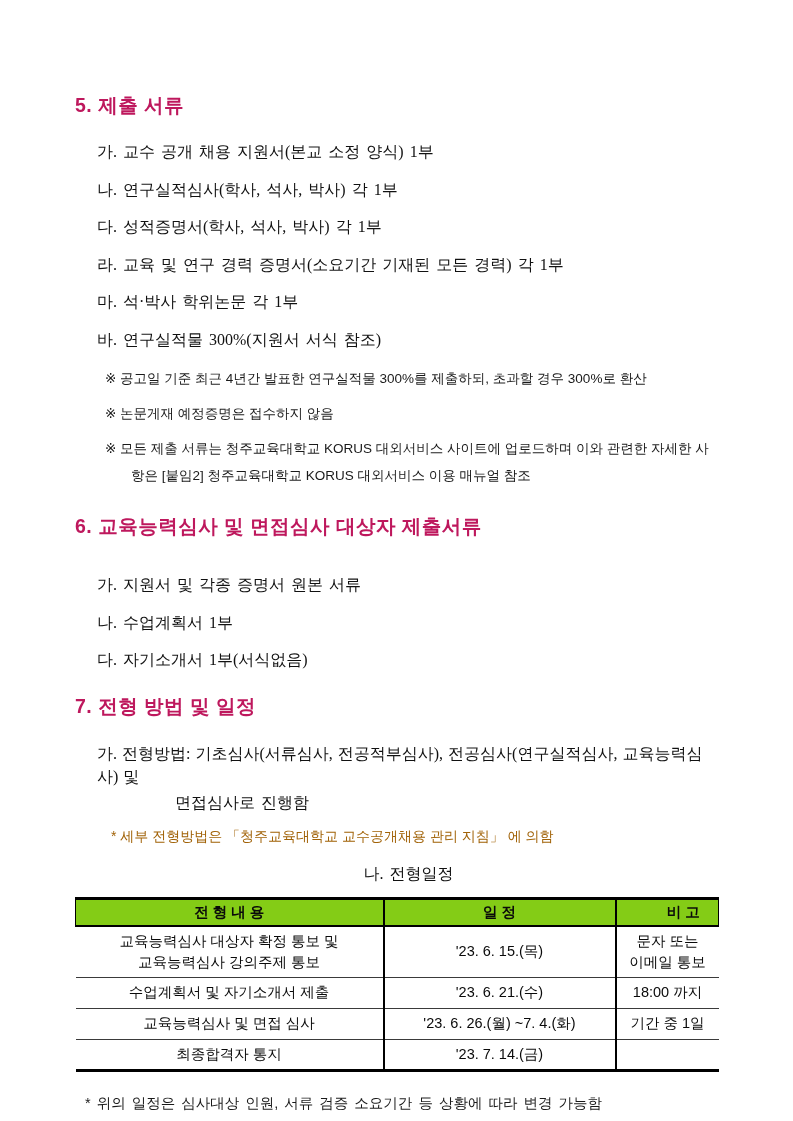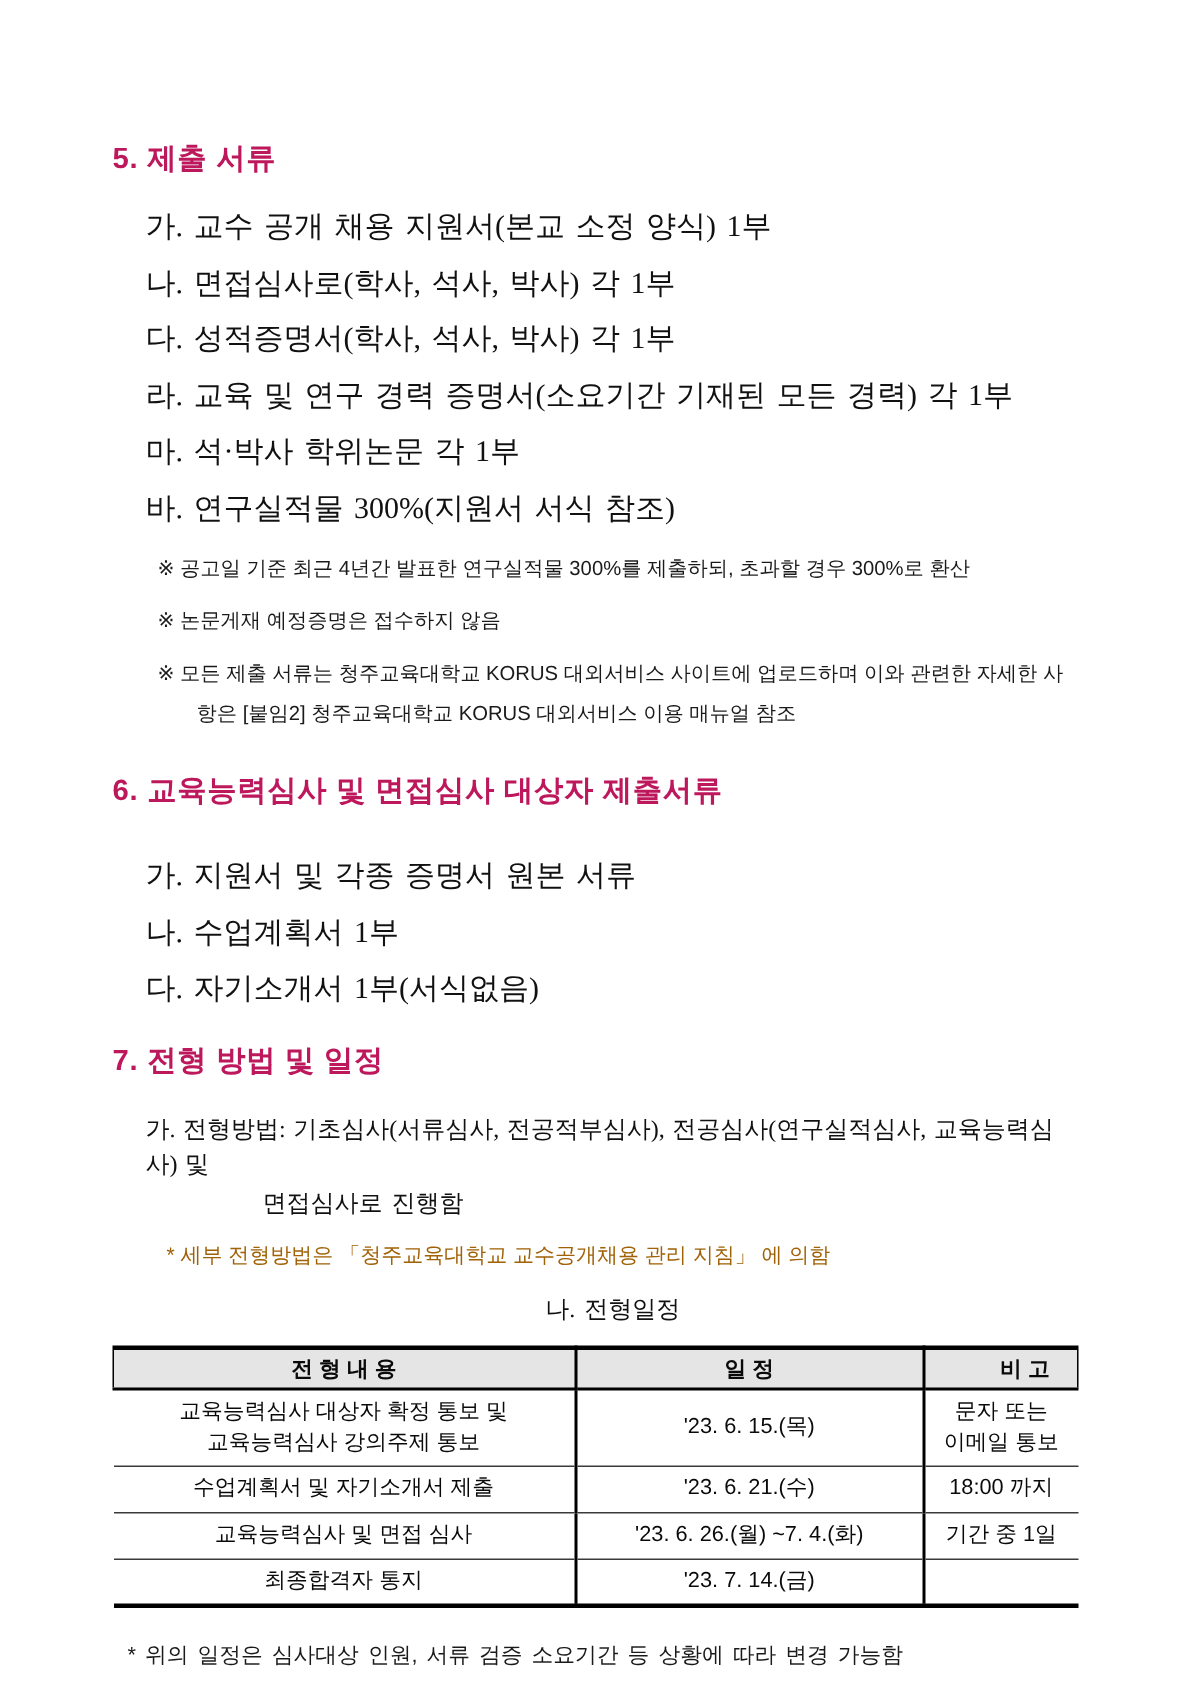--- a/index.html
+++ b/index.html
@@ -24,21 +24,21 @@
     font-size: 19.5px;
     letter-spacing: 0.5px;
     color: #be185d;
   }
   #sec5-title { margin-bottom: 21px; }
   #sec6-title { margin-top: 24px; margin-bottom: 33px; }
   #sec7-title { margin-top: 22px; margin-bottom: 22px; }
 
   
   .item {
-    font-size: 20px;
+    font-size: 16px;
     line-height: 23px;
     margin: 0 0 14.5px 22px;
     word-spacing: 2px;
   }
   
   .notes { margin-top: 2px; }
   .note {
     font-family: "Liberation Sans", "DejaVu Sans", sans-serif;
     font-size: 13.5px;
     line-height: 27px;
@@ -83,21 +83,21 @@
     font-family: "Liberation Sans", "DejaVu Sans", sans-serif;
     font-size: 14.5px;
     color: #0a0a0a;
     border-top: 3px solid #000000;
     border-bottom: 3px solid #000000;
   }
   table.schedule col.c1 { width: 308px; }
   table.schedule col.c2 { width: 232px; }
   table.schedule col.c3 { width: 103px; }
   table.schedule th {
-    background: #e5e5e5;
+    background: #84cc16;
     font-weight: bold;
     text-align: center;
     height: 27px;
     padding: 2px 4px;
     border-bottom: 2px solid #000000;
   }
   table.schedule th:first-child { border-left: 1px solid #000000; }
   table.schedule th:last-child  { border-right: 1px solid #000000; padding-left: 36px; }
   table.schedule th:nth-child(1), table.schedule td:nth-child(1),
   table.schedule th:nth-child(2), table.schedule td:nth-child(2) {
@@ -124,21 +124,21 @@
 </style>
 </head>
 <body>
 
 <div class="page">
 
   <section>
     <h2 class="sec-title" id="sec5-title">5. 제출 서류</h2>
 
     <div class="item">가. 교수 공개 채용 지원서(본교 소정 양식) 1부</div>
-    <div class="item">나. 면접심사로(학사, 석사, 박사) 각 1부</div>
+    <div class="item">나. 연구실적심사(학사, 석사, 박사) 각 1부</div>
     <div class="item">다. 성적증명서(학사, 석사, 박사) 각 1부</div>
     <div class="item">라. 교육 및 연구 경력 증명서(소요기간 기재된 모든 경력) 각 1부</div>
     <div class="item">마. 석·박사 학위논문 각 1부</div>
     <div class="item">바. 연구실적물 300%(지원서 서식 참조)</div>
 
     <div class="notes">
       <div class="note">※ 공고일 기준 최근 4년간 발표한 연구실적물 300%를 제출하되, 초과할 경우 300%로 환산</div>
       <div class="note">※ 논문게재 예정증명은 접수하지 않음</div>
       <div class="note">※ 모든 제출 서류는 청주교육대학교 KORUS 대외서비스 사이트에 업로드하며 이와 관련한 자세한 사항은 [붙임2] 청주교육대학교 KORUS 대외서비스 이용 매뉴얼 참조</div>
     </div>

